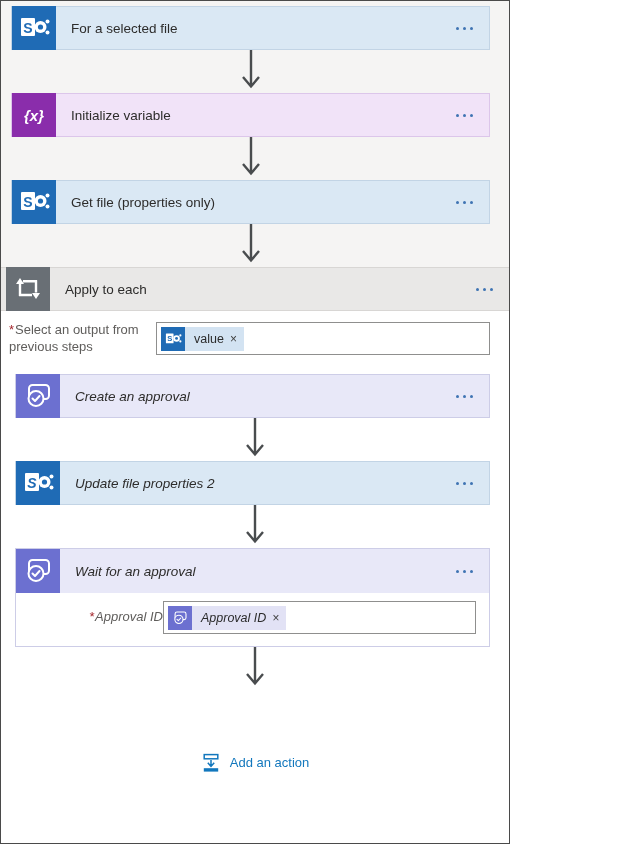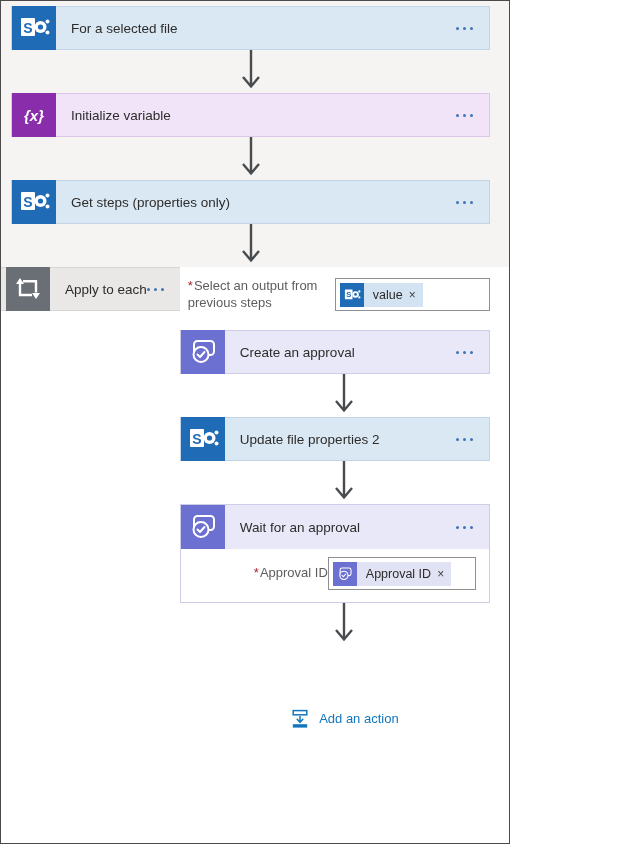--- a/index.html
+++ b/index.html
@@ -43,21 +43,21 @@
 
   .bg-sharepoint { background: var(--sharepoint-blue, #1f6bb5); }
   .bg-variable   { background: var(--variable-purple, #8a2dab); font-style: italic; font-size:15px; font-weight:bold; }
   .bg-approvals  { background: var(--approvals-purple, #6c70d0); }
   .bg-loop       { background: var(--loop-gray, #696f75); }
 
   .connector { height: 43px; display:flex; justify-content:center; }
   .connector svg { display:block; }
 
   
-  .scope { flex:1; background: var(--scope-bg, #fff); display:flex; flex-direction:row; }
+  .scope { flex:1; background: var(--scope-bg, #fff); display:flex; flex-direction:column; }
   .scope-header {
     height: 44px; flex: 0 0 44px;
     background: var(--scope-header-bg, #e9e8e7);
     border-top: 1px solid var(--scope-header-border, #d8d6d4);
     border-bottom: 1px solid var(--scope-header-border, #d8d6d4);
     display:flex; align-items:center; cursor:pointer;
   }
   .scope-header .card-icon { margin-left: 5px; }
   .scope-body { flex:1; }
 
@@ -81,21 +81,21 @@
   }
   .chip-blue     { background: var(--chip-blue-bg, #d3e3f2); }
   .chip-lavender { background: var(--chip-lavender-bg, #e2e2f5); }
   .chip-icon {
     width:24px; height:24px; flex:0 0 24px;
     display:flex; align-items:center; justify-content:center;
   }
   .chip-label { padding: 0 4px 0 9px; }
   .chip-close { padding: 0 7px 0 2px; color:#424242; font-size:12px; cursor:pointer; }
 
-  .in-scope { margin-right: 19px; }
+  .in-scope { margin-left: 14px; margin-right: 19px; font-style: italic; }
   .mt19 { margin-top: 19px; }
 
   .expanded-card {
     border: 1px solid var(--card-lavender-border, #cdcde7);
     background: #fff;
   }
   .expanded-card .card { border: none; }
   .expanded-body { padding: 8px 0 12px 0; text-align: right; }
   .expanded-body .field-label { padding-left: 11px; }
   .expanded-body .token-input { margin-right: 13px; }
@@ -184,21 +184,21 @@
           <use href="#g-arrow"></use>
         </svg>
     </div>
 
     <div class="card card-blue">
       <div class="card-icon bg-sharepoint">
         <svg width="44" height="44">
             <use href="#g-sharepoint"></use>
           </svg>
       </div>
-      <div class="card-title">Get steps (properties only)</div>
+      <div class="card-title">Get file (properties only)</div>
       <div class="dots">
           <i></i>
           <i></i>
           <i></i>
         </div>
     </div>
 
     <div class="connector">
       <svg width="24" height="43">
           <use href="#g-arrow"></use>

